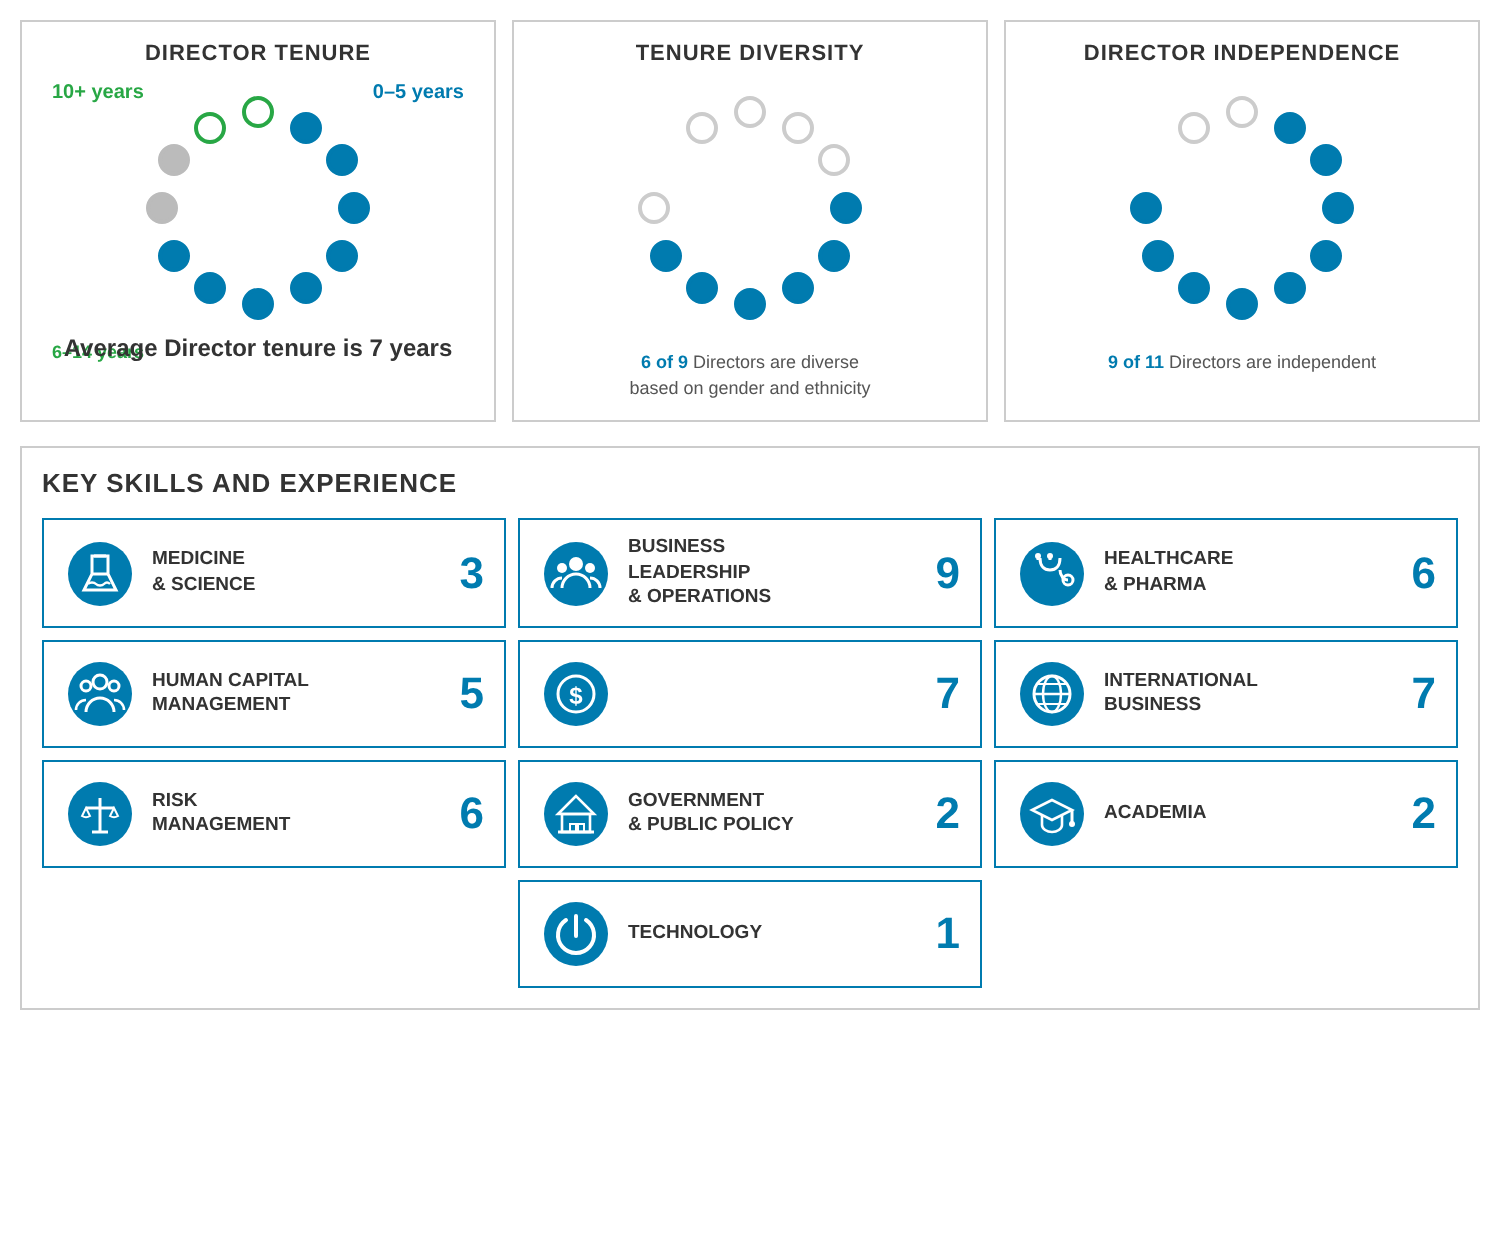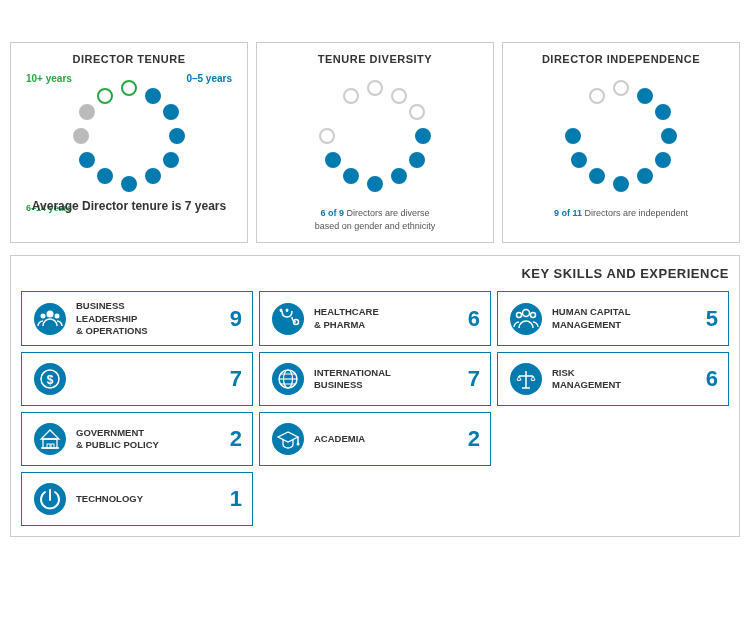--- a/index.html
+++ b/index.html
@@ -7,21 +7,20 @@
       font-family: Arial, sans-serif;
       background: #fff;
       width: 750px;
       min-height: 619px;
     }
 
     .main-container {
       width: 750px;
       padding: 10px;
       background: #fff;
-      margin-top: 32px;
     }
 
     
     .top-section {
       display: flex;
       gap: 8px;
       margin-bottom: 12px;
     }
 
     .panel {
@@ -75,21 +74,21 @@
       color: #007baf;
     }
 
     
     .bottom-section {
       border: 1.5px solid #ccc;
       padding: 10px;
     }
 
     .section-title {
-      text-align: right;
+      text-align: left;
       font-weight: bold;
       font-size: 13px;
       color: #333;
       margin-bottom: 10px;
       letter-spacing: 0.5px;
     }
 
     .skills-grid {
       display: grid;
       grid-template-columns: repeat(3, 1fr);
@@ -240,20 +239,34 @@
         <span class="highlight">9 of 11</span><span>  Directors are independent</span>
       </div>
     </div>
 
   </div>
 
   <div class="bottom-section">
     <div class="section-title">KEY SKILLS AND EXPERIENCE</div>
     <div class="skills-grid">
 
+      <div class="skill-cell">
+        <div class="skill-icon">
+          <svg viewBox="0 0 34 34" fill="none" xmlns="http://www.w3.org/2000/svg">
+            <circle cx="17" cy="17" r="16" fill="#007baf"></circle>
+            <path d="M13 8v9l-4 8h16l-4-8V8H13z" fill="none" stroke="white" stroke-width="1.5"></path>
+            <path d="M13 17h8" stroke="white" stroke-width="1.5"></path>
+            <path d="M11 22c1-1 3-1 4 0s3 1 4 0s2-1 3 0" stroke="white" stroke-width="1.2" fill="none"></path>
+            <line x1="14" y1="8" x2="20" y2="8" stroke="white" stroke-width="1.5"></line>
+          </svg>
+        </div>
+        <div class="skill-label" style="white-space:pre-line;">MEDICINE
+&amp; SCIENCE</div>
+        <div class="skill-count">3</div>
+      </div>
 
       <div class="skill-cell">
         <div class="skill-icon">
           <svg viewBox="0 0 34 34" fill="none" xmlns="http://www.w3.org/2000/svg">
             <circle cx="17" cy="17" r="16" fill="#007baf"></circle>
             <circle cx="17" cy="12" r="3.5" fill="white"></circle>
             <path d="M10 24c0-3.87 3.13-7 7-7s7 3.13 7 7" stroke="white" stroke-width="1.5" fill="none"></path>
             <circle cx="10" cy="14" r="2.5" fill="white"></circle>
             <path d="M5 24c0-2.76 2.24-5 5-5" stroke="white" stroke-width="1.5" fill="none"></path>
             <circle cx="24" cy="14" r="2.5" fill="white"></circle>

